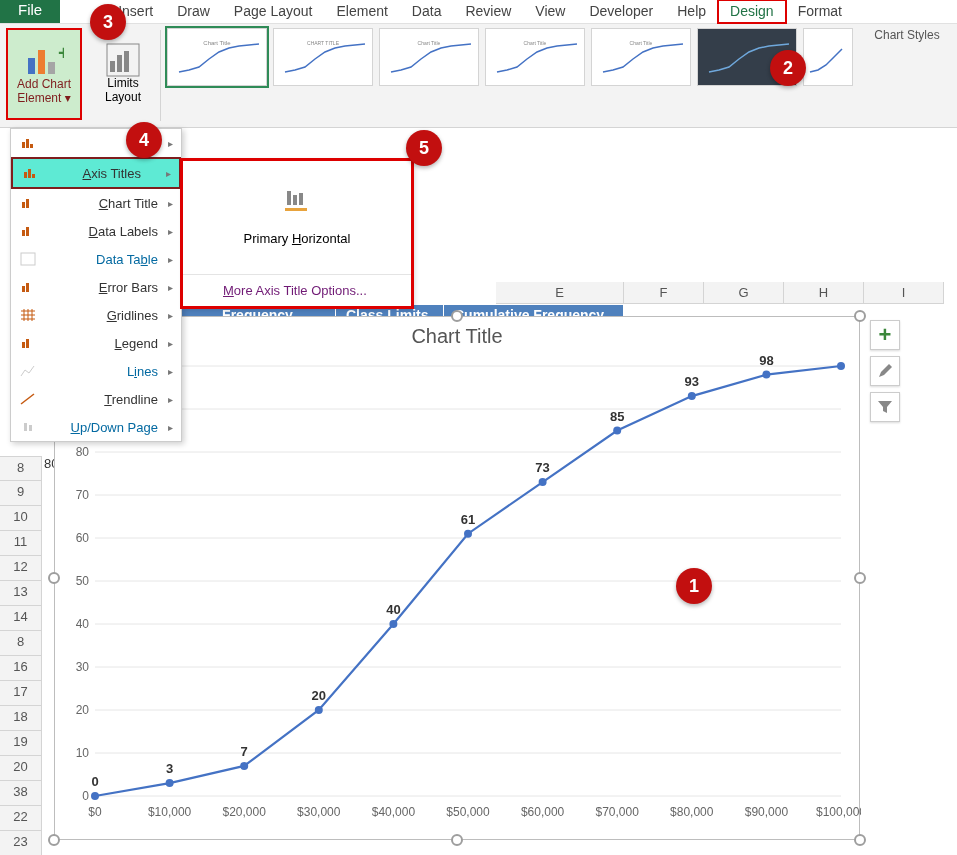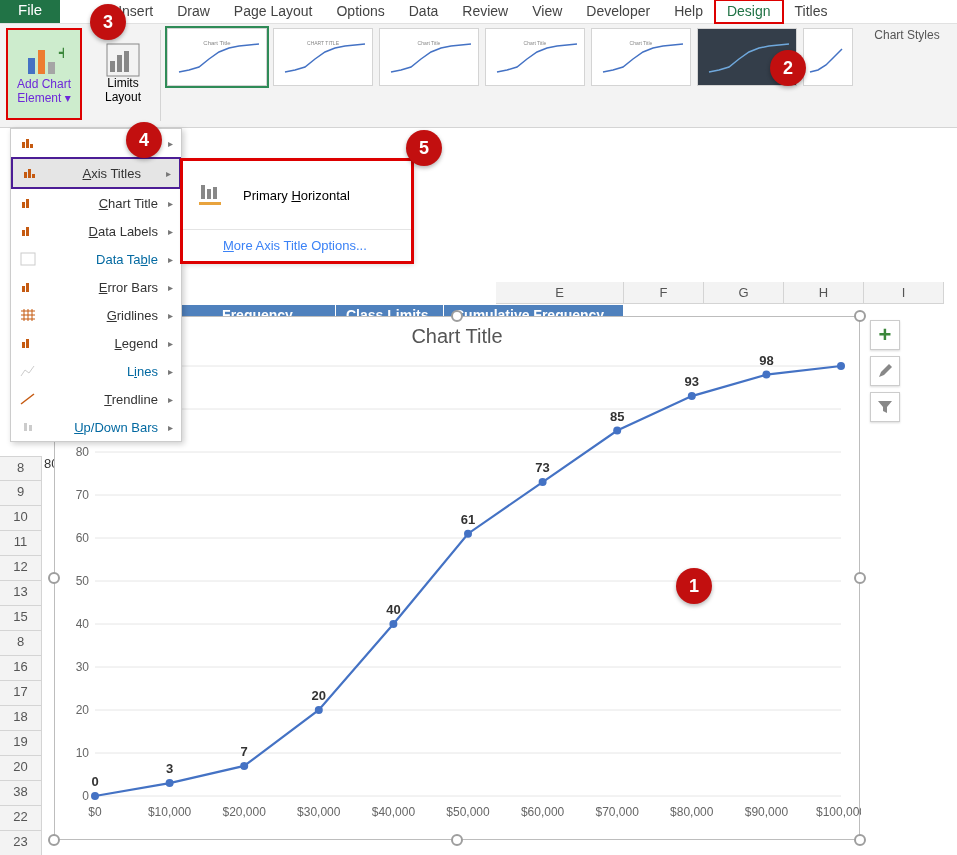--- a/index.html
+++ b/index.html
@@ -9,44 +9,44 @@
 .tabs { display: flex; height: 24px; background: #fff; border-bottom: 1px solid #e1e1e1; }
 .tab { padding: 3px 12px; color: #444; cursor: pointer; font-size: 14px; }
 .tab.file { background: #217346; color: #fff; padding: 1px 18px; font-size: 15px; }
 .tab.design { outline: 2px solid #d00; outline-offset: -1px; color: #217346; }
 
 
 .ribbon { display: flex; background: #f3f3f3; border-bottom: 1px solid #d4d4d4; height: 104px; position: relative; }
 .ribbon-group { display: flex; flex-direction: column; align-items: center; padding: 4px 6px; }
 .ribbon-lg-btn { display: flex; flex-direction: column; align-items: center; justify-content: center; padding: 2px 3px; text-align: center; font-size: 12px; line-height: 1.15; width: 76px; height: 92px; }
 .addchart-btn { border: 2px solid #d00; background: #cdeccd; }
-.addchart-btn span { color: #6d28d9; text-align: center; }
+.addchart-btn span { color: #7f1d1d; text-align: center; }
 
 
 .chart-styles-row { display: flex; gap: 6px; align-items: flex-start; padding: 4px 4px 0 4px; }
 .style-thumb { width: 100px; height: 58px; background: #fff; border: 1px solid #d4d4d4; display: flex; align-items: center; justify-content: center; font-size: 7px; color: #999; position: relative; }
 .style-thumb.selected { outline: 2px solid #2f8b57; }
 .style-thumb.dark { background: #343e4a; }
 .mini-chart { width: 86px; height: 40px; }
 .chart-styles-label { text-align: center; font-size: 12px; color: #555; width: 100%; padding-top: 4px; }
 
 
 .dropdown1 { position: absolute; top: 128px; left: 10px; width: 172px; background: #fff; border: 1px solid #ccc; box-shadow: 2px 2px 6px rgba(0,0,0,0.2); z-index: 20; }
 .dd-item { display: flex; align-items: center; padding: 6px 8px; gap: 10px; position: relative; text-align: right; }
 .dd-item .ico { width: 18px; height: 16px; display: flex; align-items: center; justify-content: center; }
 .dd-item .lbl { flex: 1; color: #333; }
 .dd-item.disabled .lbl { color: #0369a1; }
 .dd-item .arrow { color: #777; font-size: 10px; }
-.dd-item.hl { background: #e5e5e5; border: 2px solid #4c1d95; outline-offset: -2px; gap: 25px; }
+.dd-item.hl { background: #5eead4; border: 2px solid #7f1d1d; outline-offset: -2px; gap: 25px; }
 
 .dropdown2 { position: absolute; top: 160px; left: 182px; width: 230px; background: #fff; border: 1px solid #ccc; box-shadow: 2px 2px 6px rgba(0,0,0,0.2); z-index: 21; outline: 3px solid #d00; outline-offset: -1px; }
-.dd2-item { display: flex; align-items: center; padding: 22px 14px; gap: 18px; }
+.dd2-item { display: flex; align-items: center; padding: 28px 14px; gap: 18px; flex-direction: column; }
 .dd2-item .ico { width: 28px; height: 24px; }
 .dd2-sep { border-top: 1px solid #e4e4e4; }
-.dd2-more { padding: 8px 14px 8px 40px; color: #3b82f6; }
+.dd2-more { padding: 8px 14px 8px 40px; color: #701a75; }
 .colhdr { flex: 0 0 113px; text-align: center; background: #f3f3f3; border-right: 1px solid #d4d4d4; border-bottom: 1px solid #d4d4d4; font-size: 13px; padding: 3px 0; color: #555; }
 .rowhdr { height: 25px; background: #f3f3f3; border-right: 1px solid #d4d4d4; border-bottom: 1px solid #d4d4d4; text-align: center; font-size: 13px; padding-top: 3px; color: #555; }
 .rowhdr.first { border-top: 1px solid #d4d4d4;}
 
 
 .hdr-cells { position: absolute; top: 305px; left: 180px; height: 22px; display: flex; z-index: 5; }
 .hdr-cell { background: #4f81bd; color: #fff; font-weight: 600; padding: 2px 10px; border-right: 1px solid #fff; font-size: 14px; }
 
 
 .chart-wrap { position: absolute; top: 316px; left: 54px; width: 806px; height: 524px; background: #fff; border: 1px solid #bdbdbd; z-index: 8; }
@@ -65,28 +65,28 @@
 </style>
 </head>
 <body>
 
 <div class="tabs">
   <div class="tab file">File</div>
   <div class="tab" style="visibility:hidden;width:46px"></div>
   <div class="tab">Insert</div>
   <div class="tab">Draw</div>
   <div class="tab">Page Layout</div>
-  <div class="tab">Options</div>
+  <div class="tab">Element</div>
   <div class="tab">Data</div>
   <div class="tab">Review</div>
   <div class="tab">View</div>
   <div class="tab">Developer</div>
   <div class="tab">Help</div>
   <div class="tab design">Design</div>
-  <div class="tab">Titles</div>
+  <div class="tab">Format</div>
 </div>
 
 <div class="ribbon">
   <div class="ribbon-group">
     <div class="ribbon-lg-btn addchart-btn">
       <svg width="40" height="36">
           <rect x="4" y="16" width="7" height="16" fill="#4472c4"></rect>
           <rect x="14" y="8" width="7" height="24" fill="#ed7d31"></rect>
           <rect x="24" y="20" width="7" height="12" fill="#a5a5a5"></rect>
           <text x="34" y="18" font-size="20" fill="#3b873b" font-weight="700">+</text>
@@ -252,21 +252,21 @@
       <span class="lbl"><span class="u">T</span><span>rendline</span></span>
       <span class="arrow">▸</span>
     </div>
   <div class="dd-item disabled">
       <span class="ico">
         <svg width="16" height="14">
           <rect x="4" y="3" width="3" height="8" fill="#ccc"></rect>
           <rect x="9" y="5" width="3" height="6" fill="#ccc"></rect>
         </svg>
       </span>
-      <span class="lbl"><span class="u">U</span><span>p/Down Bars</span></span>
+      <span class="lbl"><span class="u">U</span><span>p/Down Page</span></span>
       <span class="arrow">▸</span>
     </div>
 </div>
 
 <div class="dropdown2">
   <div class="dd2-item">
     <span class="ico"><svg width="28" height="24">
           <rect x="4" y="2" width="4" height="14" fill="#888"></rect>
           <rect x="10" y="6" width="4" height="10" fill="#888"></rect>
           <rect x="16" y="4" width="4" height="12" fill="#888"></rect>
@@ -286,21 +286,21 @@
   <div class="colhdr" style="flex:0 0 80px">I</div>
 </div>
 
 <div style="position:absolute;top:456px;left:0;width:42px;z-index:3">
 <div class="rowhdr first">8</div>
     <div class="rowhdr">9</div>
     <div class="rowhdr">10</div>
     <div class="rowhdr">11</div>
     <div class="rowhdr">12</div>
     <div class="rowhdr">13</div>
-    <div class="rowhdr">15</div>
+    <div class="rowhdr">14</div>
     <div class="rowhdr">8</div>
     <div class="rowhdr">16</div>
     <div class="rowhdr">17</div>
     <div class="rowhdr">18</div>
     <div class="rowhdr">19</div>
     <div class="rowhdr">20</div>
     <div class="rowhdr">38</div>
     <div class="rowhdr">22</div>
     <div class="rowhdr">23</div>
   </div>

